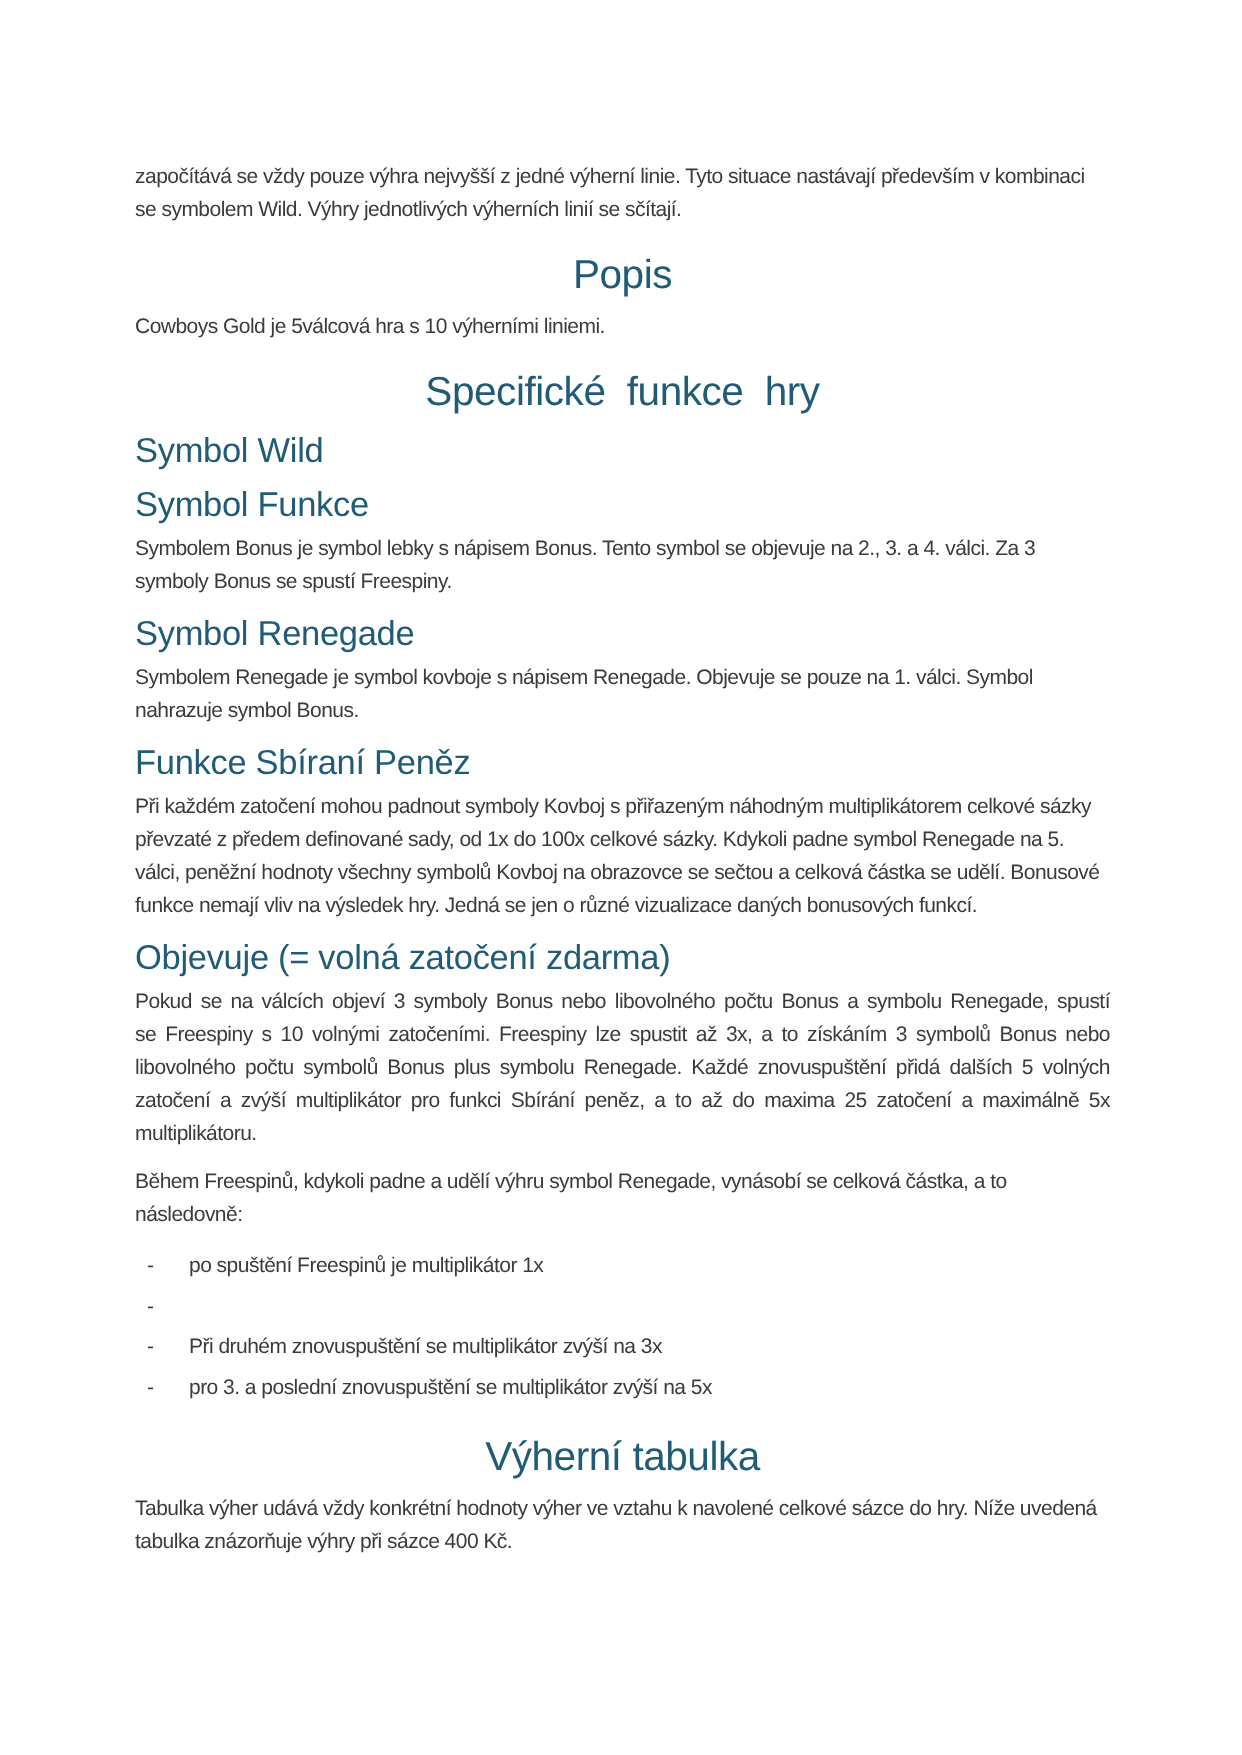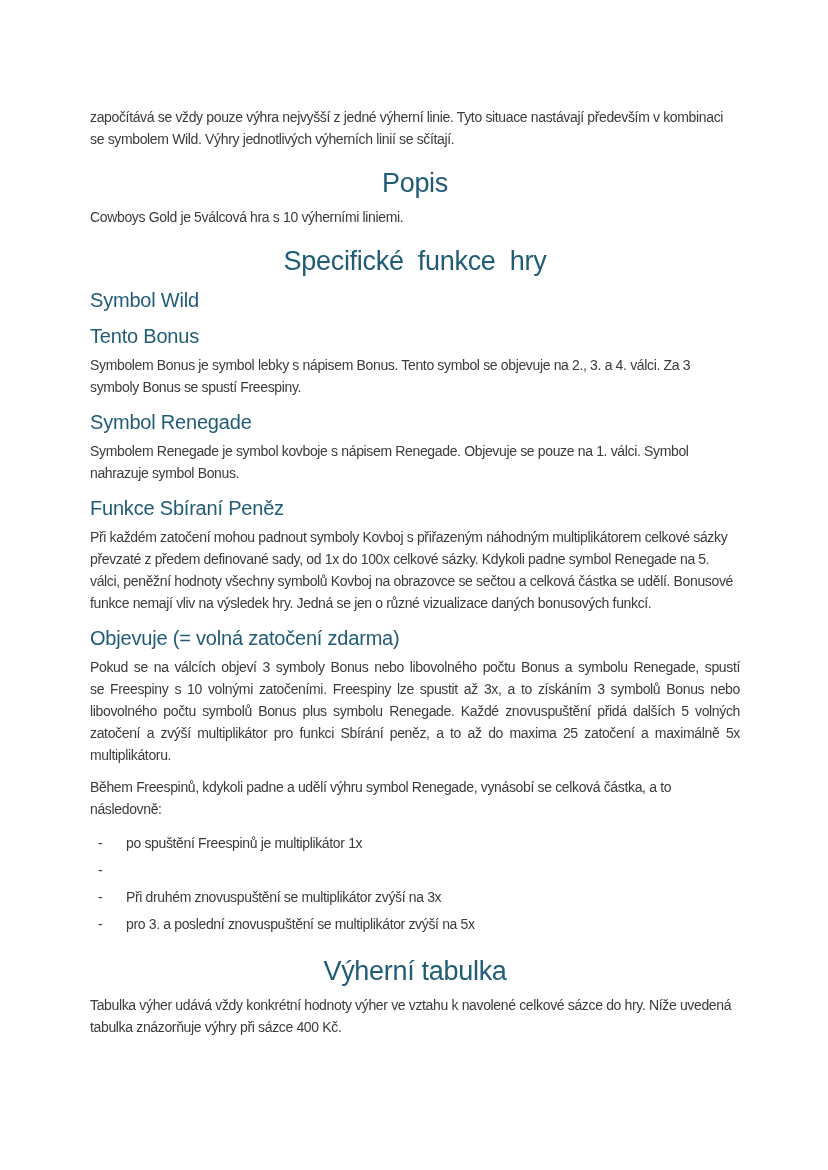--- a/index.html
+++ b/index.html
@@ -30,21 +30,21 @@
     color:var(--heading-color);
     font-size:27px;
     line-height:30px;
     font-weight:400;
     letter-spacing:-0.3px;
     margin:18px 0 8px 0;
     text-align:center;
   }
   h2{
     color:var(--heading-color);
-    font-size:20px;
+    font-size:23px;
     line-height:24px;
     font-weight:400;
     letter-spacing:-0.2px;
     margin:12px 0 6px 0;
   }
   .spread{word-spacing:7px;}
   .indent{margin-left:10px;}
   .justify{
     text-align:justify;
     line-height:25px;
@@ -75,21 +75,21 @@
 
   <p>započítává se vždy pouze výhra nejvyšší z jedné výherní linie. Tyto situace nastávají především v kombinaci se symbolem Wild. Výhry jednotlivých výherních linií se sčítají.</p>
 
   <h1>Popis</h1>
   <p>Cowboys Gold je 5válcová hra s 10 výherními liniemi.</p>
 
   <h1 class="spread">Specifické funkce hry</h1>
 
   <h2>Symbol Wild</h2>
 
-  <h2>Tento Bonus</h2>
+  <h2>Symbol Funkce</h2>
   <p>Symbolem Bonus je symbol lebky s nápisem Bonus. Tento symbol se objevuje na 2., 3. a 4. válci. Za 3 symboly Bonus se spustí Freespiny.</p>
 
   <h2>Symbol Renegade</h2>
   <p>Symbolem Renegade je symbol kovboje s nápisem Renegade. Objevuje se pouze na 1. válci. Symbol nahrazuje symbol Bonus.</p>
 
   <h2>Funkce Sbíraní Peněz</h2>
   <p>Při každém zatočení mohou padnout symboly Kovboj s přiřazeným náhodným multiplikátorem celkové sázky převzaté z předem definované sady, od 1x do 100x celkové sázky. Kdykoli padne symbol Renegade na 5. válci, peněžní hodnoty všechny symbolů Kovboj na obrazovce se sečtou a celková částka se udělí. Bonusové funkce nemají vliv na výsledek hry. Jedná se jen o různé vizualizace daných bonusových funkcí.</p>
 
   <h2>Objevuje (= volná zatočení zdarma)</h2>
   <p class="indent justify">Pokud se na válcích objeví 3 symboly Bonus nebo libovolného počtu Bonus a symbolu Renegade, spustí se Freespiny s 10 volnými zatočeními. Freespiny lze spustit až 3x, a to získáním 3 symbolů Bonus nebo libovolného počtu symbolů Bonus plus symbolu Renegade. Každé znovuspuštění přidá dalších 5 volných zatočení a zvýší multiplikátor pro funkci Sbírání peněz, a to až do maxima 25 zatočení a maximálně 5x multiplikátoru.</p>

